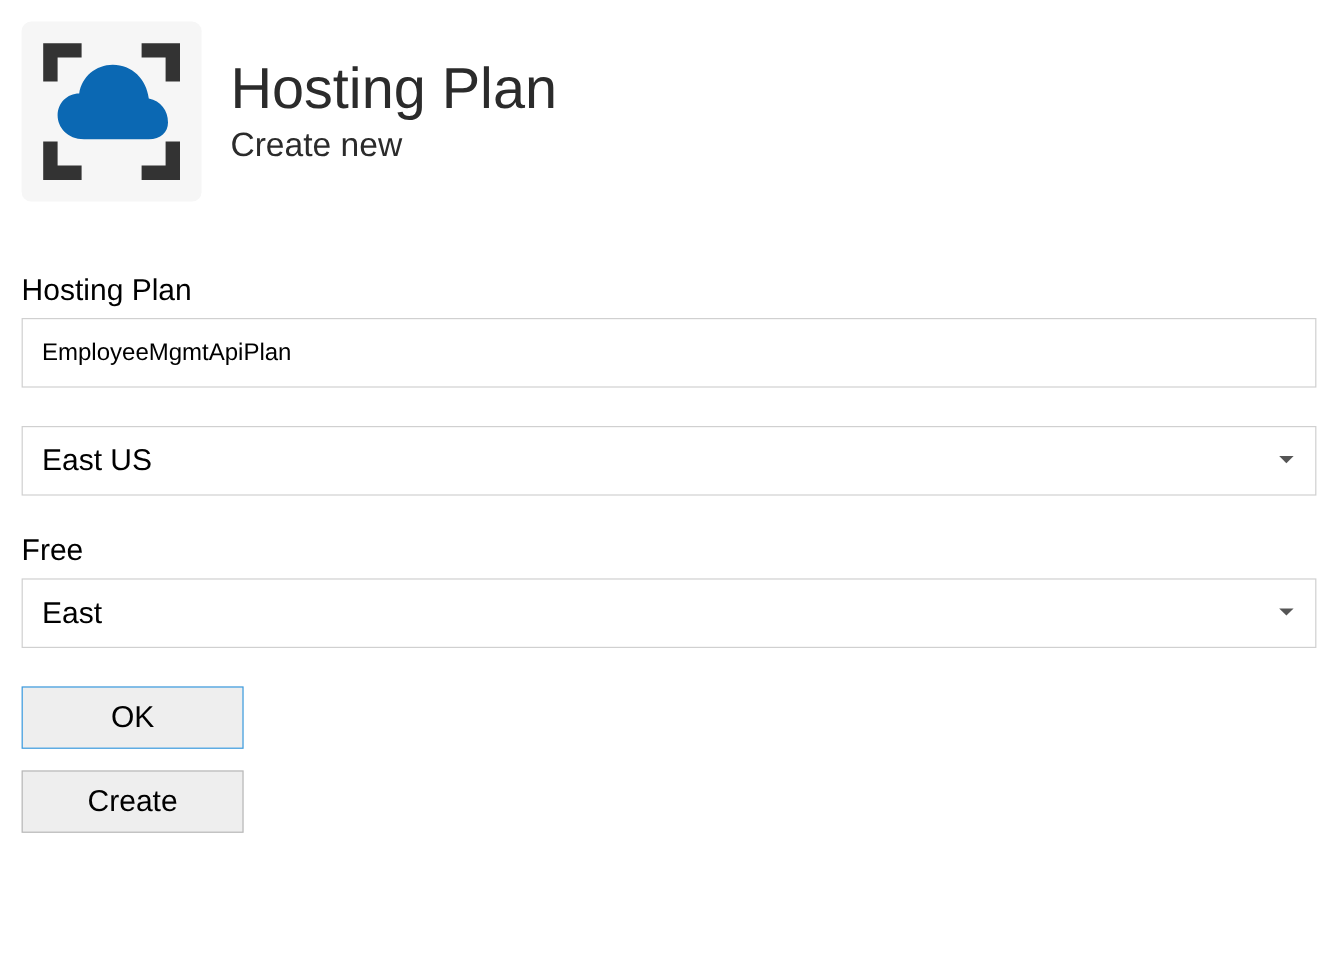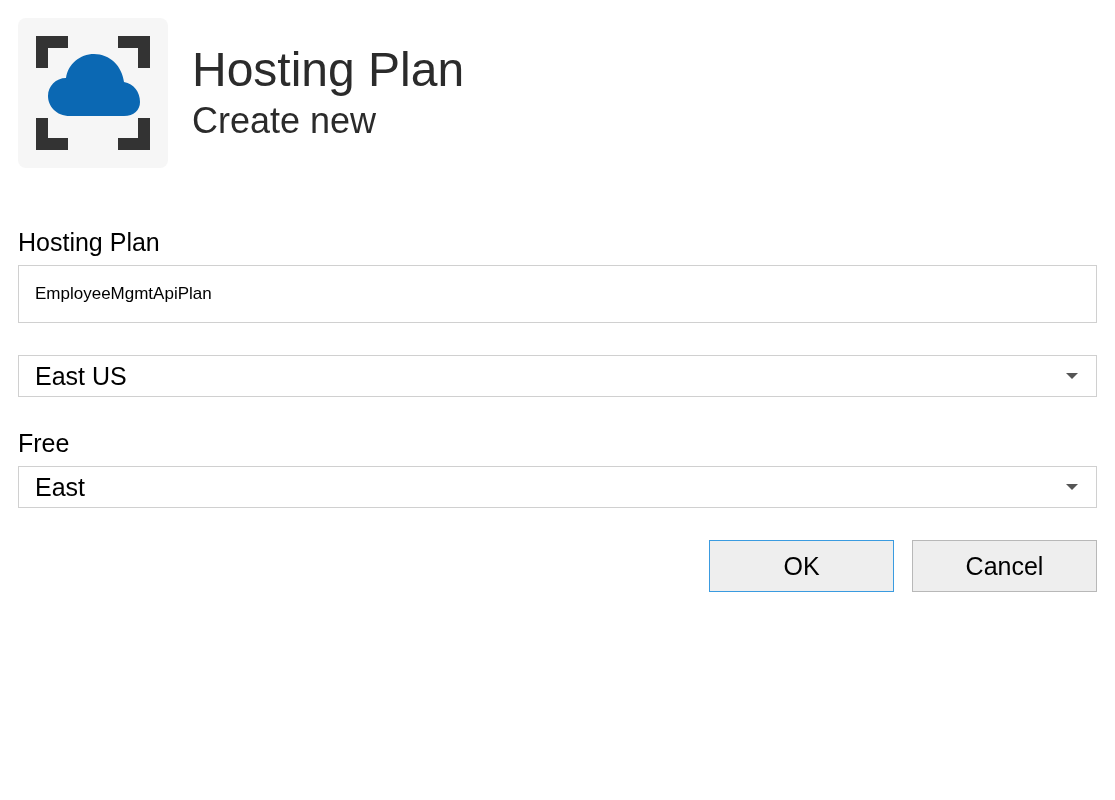--- a/index.html
+++ b/index.html
@@ -41,51 +41,51 @@
       flex-direction: column;
       gap: 4px;
     }
     .page-title {
       font-size: 48px;
       font-weight: 300;
       color: #2b2b2b;
       line-height: 1.1;
     }
     .page-subtitle {
-      font-size: 36px;
+      font-size: 28px;
       font-weight: 300;
       color: #2b2b2b;
     }
     .field-group {
       margin-bottom: 32px;
     }
     .field-label {
       font-size: 25px;
       font-weight: 300;
       color: #000;
       margin-bottom: 8px;
     }
     .text-input {
       width: 100%;
       height: 58px;
       border: 1px solid #d0d0d0;
       padding: 0 16px;
-      font-size: 17px;
+      font-size: 20px;
       font-family: inherit;
       font-weight: 300;
       color: #000;
       background: #fff;
     }
     .select-wrap {
       position: relative;
       width: 100%;
     }
     .select-input {
       width: 100%;
-      height: 42px;
+      height: 58px;
       border: 1px solid #d0d0d0;
       padding: 0 16px;
       font-size: 25px;
       font-family: inherit;
       font-weight: 300;
       color: #000;
       background: #fff;
       appearance: none;
       -webkit-appearance: none;
       cursor: pointer;
@@ -101,20 +101,21 @@
     }
     .chevron svg {
       width: 14px;
       height: 10px;
     }
     .button-row {
       display: flex;
       justify-content: flex-end;
       gap: 18px;
       margin-top: 28px;
+      flex-direction: column;
     }
     .dlg-button {
       width: 185px;
       height: 52px;
       border: 1px solid #b8b8b8;
       background: #eeeeee;
       font-size: 25px;
       font-family: inherit;
       font-weight: 300;
       color: #000;
@@ -178,14 +179,14 @@
     <span class="chevron">
       <svg viewBox="0 0 14 10">
           <path d="M 1 2 L 7 8 L 13 2 Z" fill="#555"></path>
         </svg>
     </span>
   </div>
 </div>
 
 <div class="button-row">
   <button class="dlg-button primary">OK</button>
-  <button class="dlg-button">Cancel</button>
+  <button class="dlg-button">Create</button>
 </div>
 
 </body></html>

